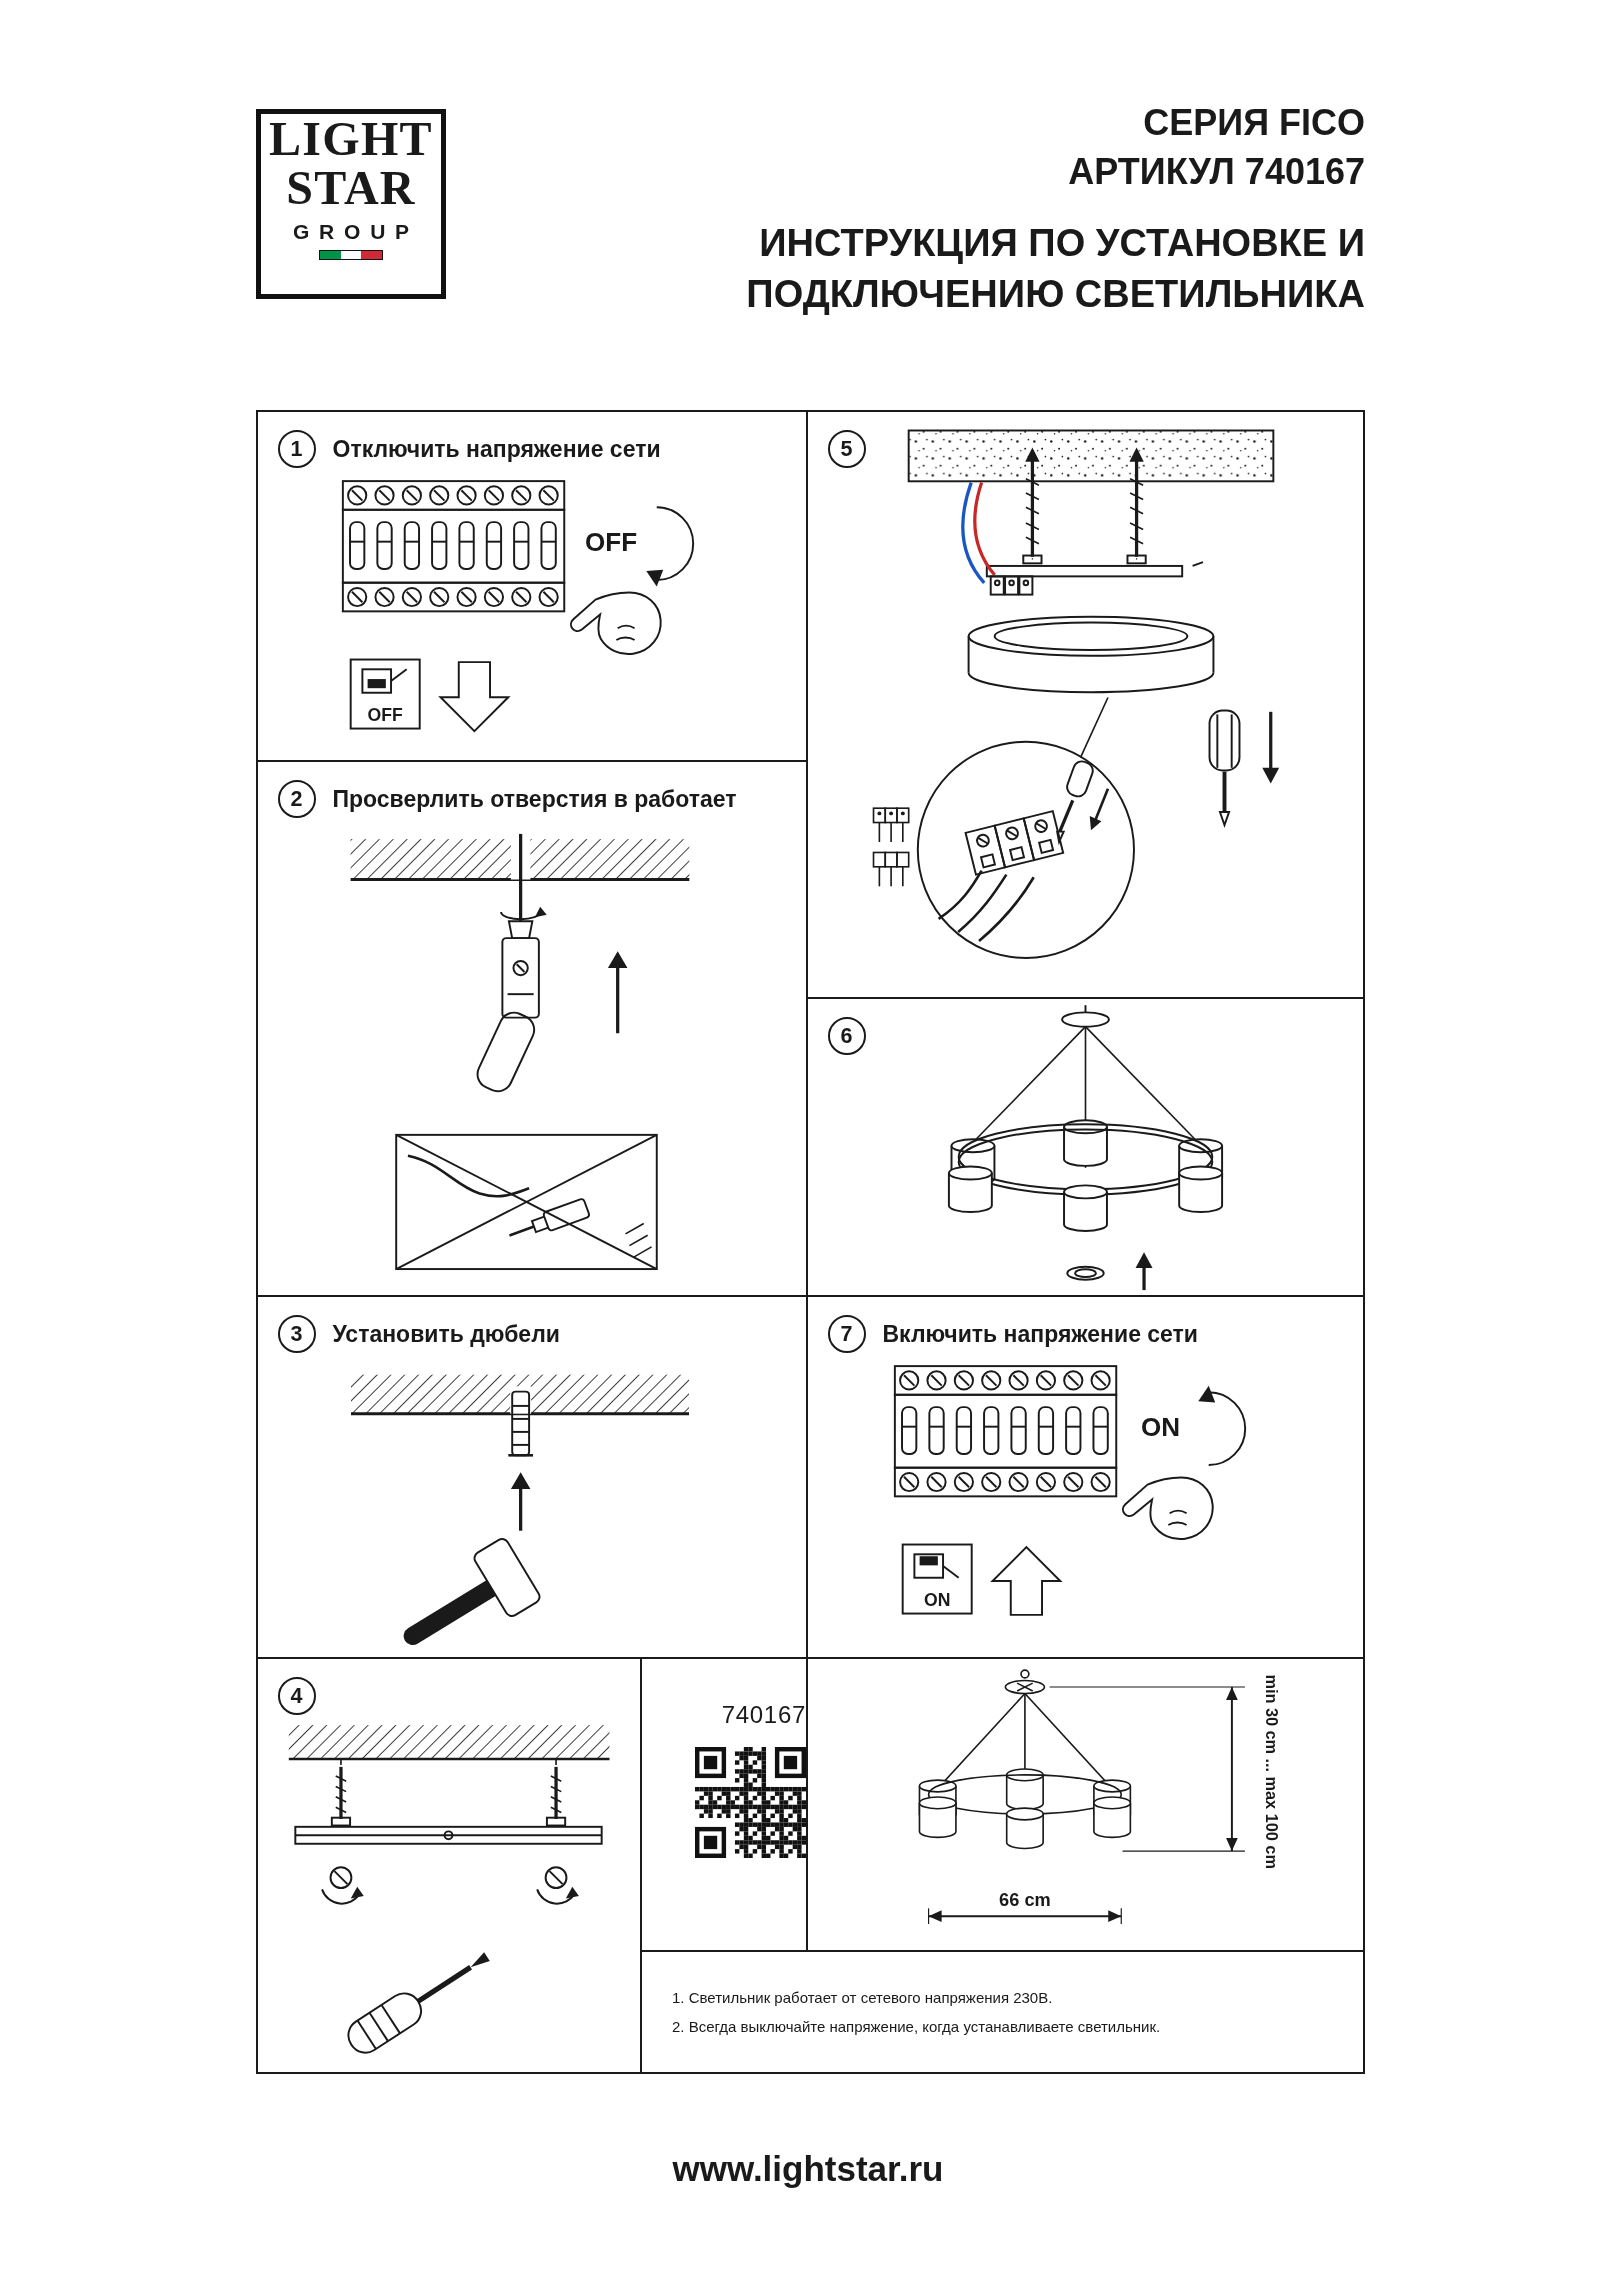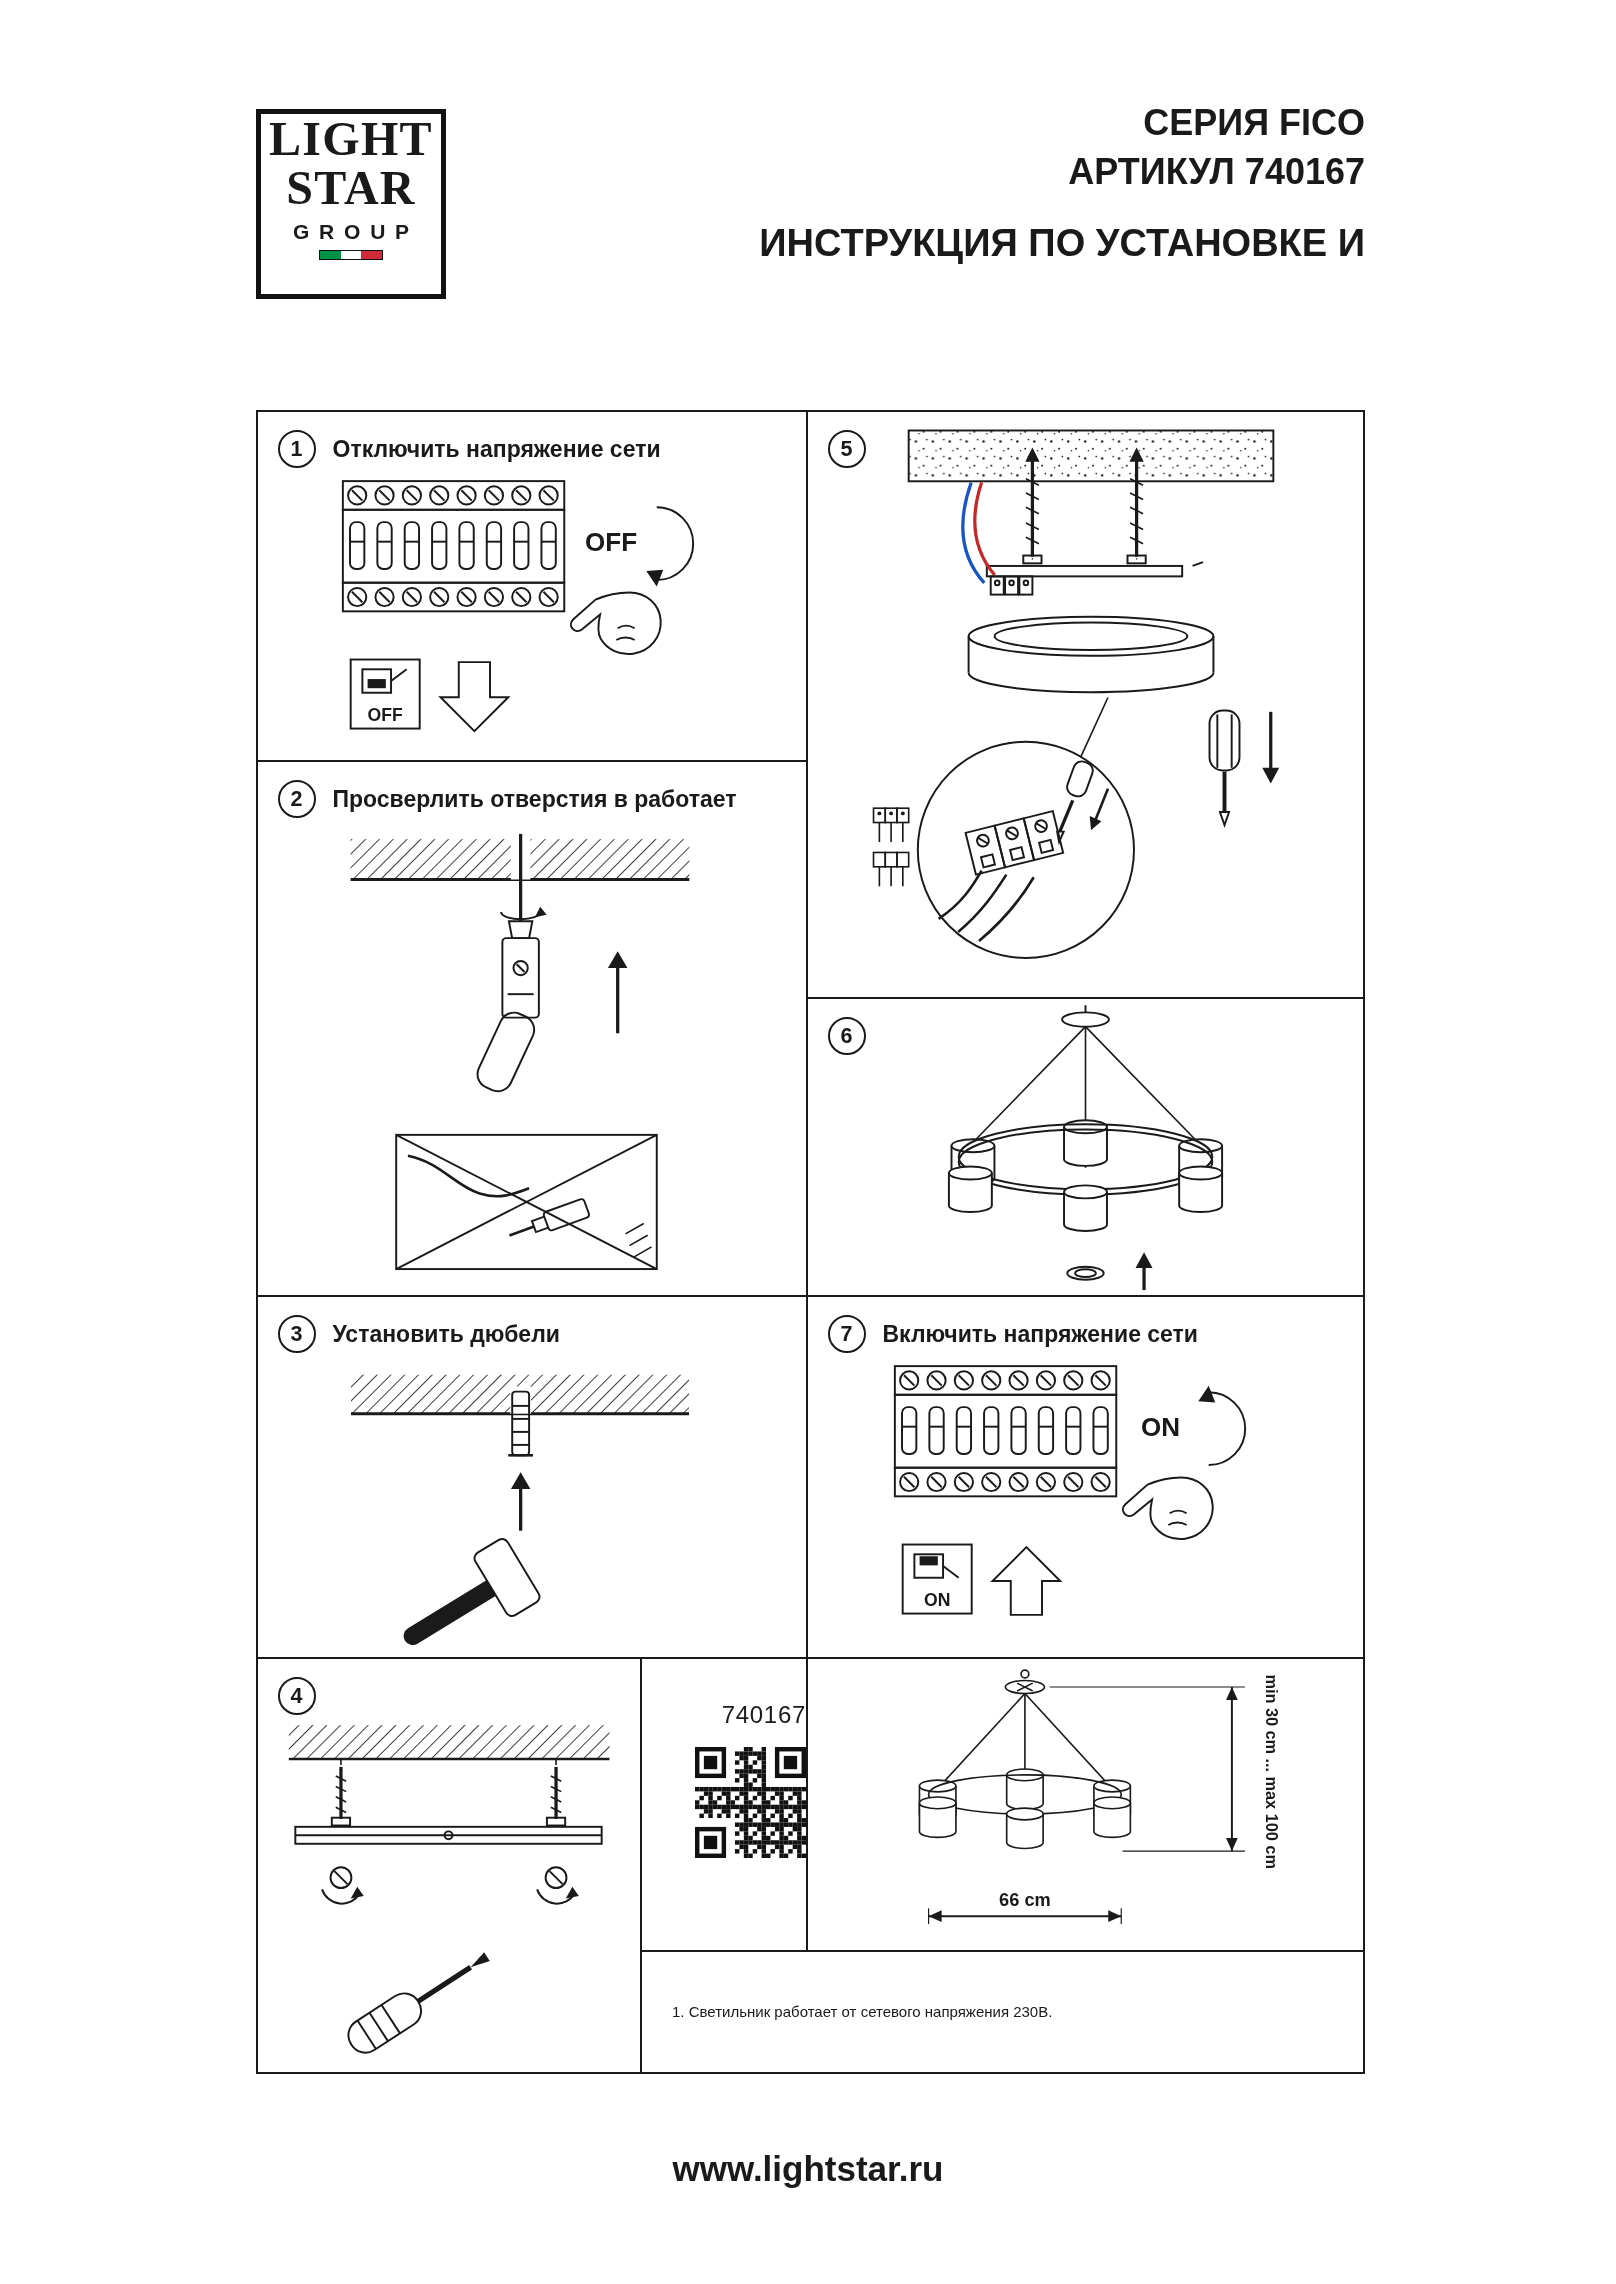--- a/index.html
+++ b/index.html
@@ -73,20 +73,21 @@
         <span class="fw"></span>
         <span class="fr"></span>
       </div>
   </div>
 
   <div class="hdr">
     <div class="series">СЕРИЯ FICO</div>
     <div class="article">АРТИКУЛ 740167</div>
     <div class="title">
       <div>ИНСТРУКЦИЯ ПО УСТАНОВКЕ И</div>
+      <div>ПОДКЛЮЧЕНИЮ СВЕТИЛЬНИКА</div>
     </div>
   </div>
 
   <div class="grid">
 
     <section class="panel p1 br bb">
       <div class="step-head">
         <div class="step-num">1</div>
         <div class="step-label">Отключить напряжение сети</div>
       </div>
@@ -829,20 +830,21 @@
             <path d="M182 392 l20 -9 v18 z" fill="#1a1a1a" stroke="none"></path>
             <path d="M478 392 l-20 -9 v18 z" fill="#1a1a1a" stroke="none"></path>
             <text x="330" y="376" text-anchor="middle" font-size="28" font-weight="bold">66 cm</text>
           </g>
         </g>
       </svg>
     </section>
 
     <section class="panel p9">
       <div>1. Светильник работает от сетевого напряжения 230В.</div>
+      <div>2. Всегда выключайте напряжение, когда устанавливаете светильник.</div>
     </section>
 
   </div>
 
   <div class="footer">www.lightstar.ru</div>
 
 </div>
 
 
 </body></html>

